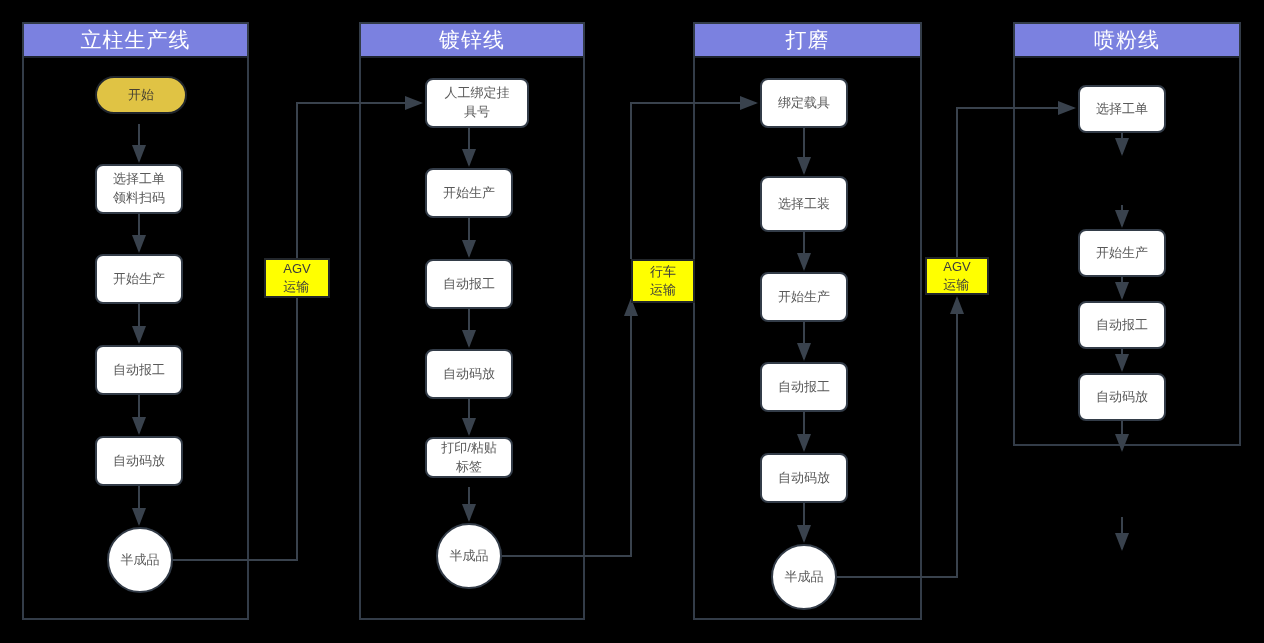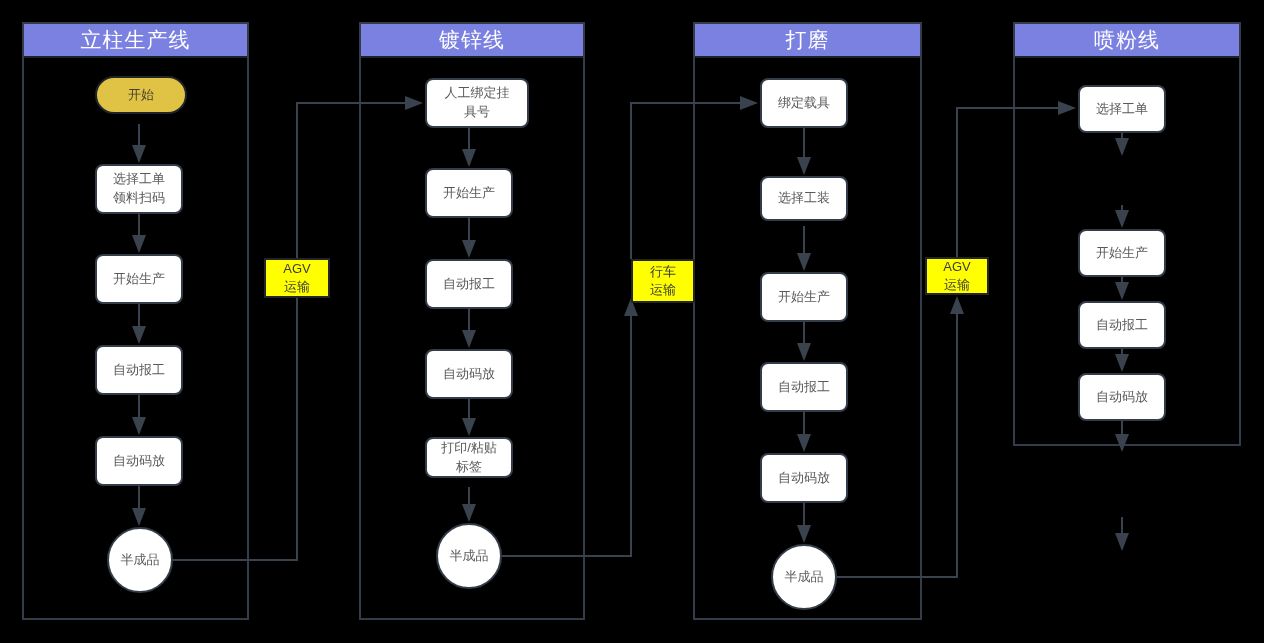--- a/index.html
+++ b/index.html
@@ -21,21 +21,21 @@
     display:flex;align-items:center;justify-content:center;text-align:center;
     color:#595959;font-size:13px;line-height:1.45;white-space:pre-line;
     box-sizing:border-box;z-index:3;
   }
   .node.circle{border-radius:50%;}
   .node.pill{
     background:#e0c344;border:2px solid #20252c;border-radius:26px;color:#474132;
   }
   .transport{
     position:absolute;background:#ffff00;border:2px solid #22262b;
-    display:flex;align-items:center;justify-content:center;text-align:center;
+    display:flex;align-items:center;justify-content:center;text-align:left;
     color:#3c3c3c;font-size:13px;line-height:1.35;white-space:pre-line;
     box-sizing:border-box;z-index:4;
   }
 </style>
 </head>
 <body>
 
 <div id="canvas">
 
   <div class="lane" style="left:22px;top:22px;width:227px;height:598px">
@@ -105,21 +105,21 @@
   <div class="node" style="left:425px;top:78px;width:104px;height:50px">人工绑定挂
 具号</div>
   <div class="node" style="left:425px;top:168px;width:88px;height:50px">开始生产</div>
   <div class="node" style="left:425px;top:259px;width:88px;height:50px">自动报工</div>
   <div class="node" style="left:425px;top:349px;width:88px;height:50px">自动码放</div>
   <div class="node" style="left:425px;top:437px;width:88px;height:41px">打印/粘贴
 标签</div>
   <div class="node circle" style="left:436px;top:523px;width:66px;height:66px">半成品</div>
 
   <div class="node" style="left:760px;top:78px;width:88px;height:50px">绑定载具</div>
-  <div class="node" style="left:760px;top:176px;width:88px;height:45px">选择工装</div>
+  <div class="node" style="left:760px;top:176px;width:88px;height:56px">选择工装</div>
   <div class="node" style="left:760px;top:272px;width:88px;height:50px">开始生产</div>
   <div class="node" style="left:760px;top:362px;width:88px;height:50px">自动报工</div>
   <div class="node" style="left:760px;top:453px;width:88px;height:50px">自动码放</div>
   <div class="node circle" style="left:771px;top:544px;width:66px;height:66px">半成品</div>
 
   <div class="node" style="left:1078px;top:85px;width:88px;height:48px">选择工单</div>
   <div class="node" style="left:1078px;top:229px;width:88px;height:48px">开始生产</div>
   <div class="node" style="left:1078px;top:301px;width:88px;height:48px">自动报工</div>
   <div class="node" style="left:1078px;top:373px;width:88px;height:48px">自动码放</div>
 

